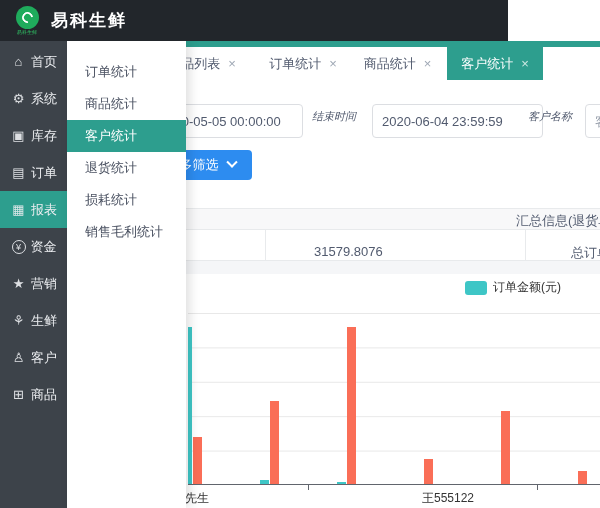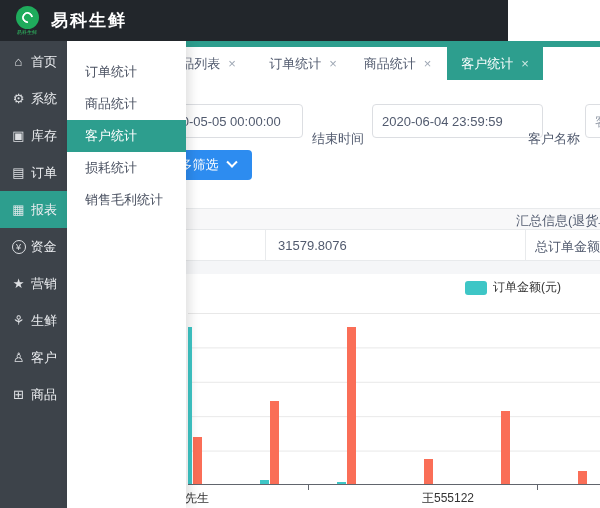--- a/index.html
+++ b/index.html
@@ -26,29 +26,29 @@
   .content { position:absolute; top:41px; left:68px; width:532px; height:467px; background:#fff; }
   .top-strip { position:absolute; top:0; left:0; width:532px; height:6px; background:#2d9e8e; }
   .tabbar { position:absolute; top:6px; left:0; width:532px; height:33px; background:#fff; }
   .tab { position:absolute; top:0; height:33px; display:flex; align-items:center; justify-content:center; gap:8px; font-size:13px; color:#515a6e; cursor:pointer; white-space:nowrap; }
   .tab .x { color:#9ea7b4; font-size:13px; }
   .tab.active { background:#2d9e8e; color:#fff; border-radius:0; }
   .tab.active .x { color:#cfeae4; }
 
   .ipt { position:absolute; top:63px; height:34px; border:1px solid #dcdee2; border-radius:4px; padding:0 9px; font-size:13px; color:#515a6e; background:#fff; outline:none; font-family:inherit; }
   .ipt::placeholder { color:#9aa1ad; }
-  .lbl { position:absolute; top:89px; font-size:13px; color:#515a6e; white-space:nowrap; }
+  .lbl { position:absolute; top:68px; font-size:11px; color:#515a6e; white-space:nowrap;font-style:italic; }
   .btn-blue { position:absolute; left:82px; top:109px; width:102px; height:30px; background:#2d8cf0; color:#fff; border:none; border-radius:4px; font-size:13px; display:flex; align-items:center; justify-content:center; gap:9px; cursor:pointer; font-family:inherit; }
   .chev { width:8px; height:8px; border-left:2px solid #fff; border-bottom:2px solid #fff; transform:rotate(-45deg) translate(2px,-2px); }
 
   .sum-header { position:absolute; top:167px; left:0; width:532px; height:22px; background:#f8f8f9; border-top:1px solid #e8eaec; border-bottom:1px solid #e8eaec; font-size:13px; color:#515a6e; }
   .sum-header span { position:absolute; left:448px; top:3px; white-space:nowrap; }
   .sum-row { position:absolute; top:189px; left:0; width:532px; height:31px; background:#fff; border-bottom:1px solid #e8eaec; font-size:13px; color:#515a6e; }
   .vline { position:absolute; top:0; width:1px; height:31px; background:#e8eaec; }
-  .cell { position:absolute; top:8px; white-space:nowrap; }
+  .cell { position:absolute; top:14px; white-space:nowrap;margin-left:36px; }
   .gray-band { position:absolute; top:220px; left:0; width:532px; height:13px; background:#f5f6f8; }
 
   
   .lg-entry { position:absolute; top:238px; display:flex; align-items:center; gap:6px; font-size:12px; color:#333; cursor:pointer; }
   .swatch { width:22px; height:14px; border-radius:3px; }
   .plot { position:absolute; left:120px; top:272px; width:412px; height:172px; overflow:hidden;
           background-image:linear-gradient(to bottom,#e8e8e8 1px,transparent 1px);
           background-size:100% 34.4px; border-bottom:1px solid #61656d; }
   .bar { position:absolute; bottom:0; }
   .tick { position:absolute; top:444px; width:1px; height:5px; background:#61656d; }
@@ -180,17 +180,18 @@
     <div id="xlabels">
         <span class="xlbl" style="left: 129px;">先生</span>
         <span class="xlbl" style="left: 380px;">王555122</span>
       </div>
   </div>
 
   <div class="popup" id="popup">
       <div class="pop-item">订单统计</div>
       <div class="pop-item">商品统计</div>
       <div class="pop-item active">客户统计</div>
+      <div class="pop-item">退货统计</div>
       <div class="pop-item">损耗统计</div>
       <div class="pop-item">销售毛利统计</div>
     </div>
 
 </div>
 
 </body></html>

